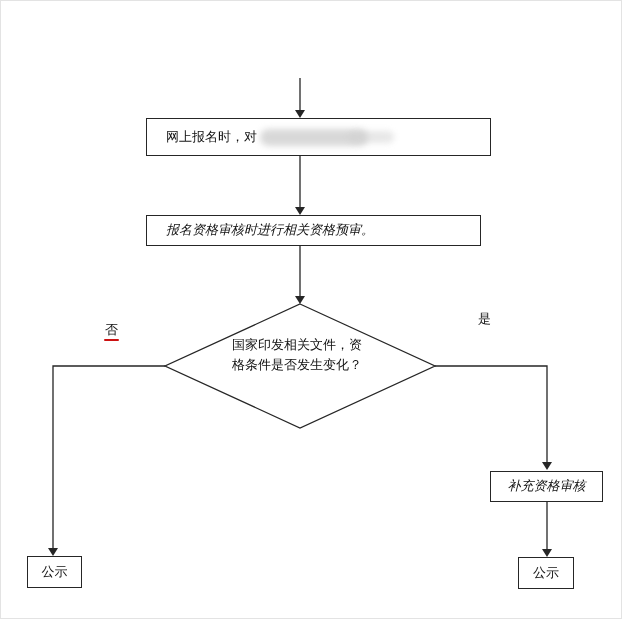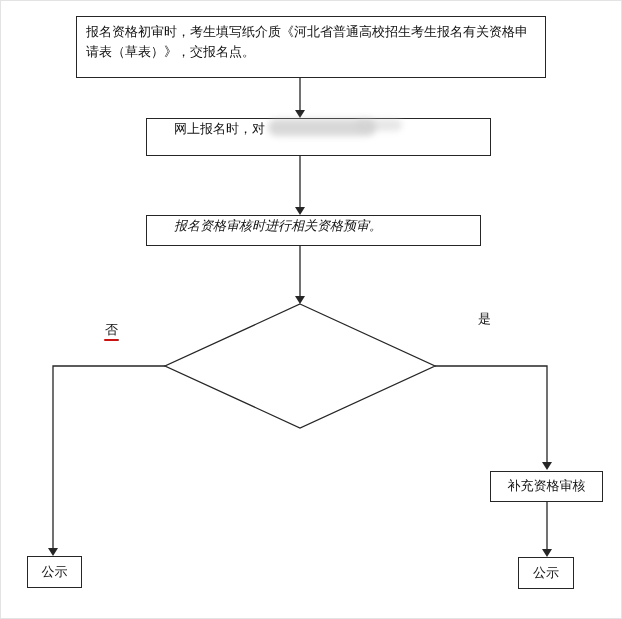--- a/index.html
+++ b/index.html
@@ -36,22 +36,23 @@
   .node.padded {
     padding: 5px 9px;
   }
   .node.center {
     display: flex;
     align-items: center;
     justify-content: center;
   }
   .node.left {
     display: flex;
+    align-items: center;
     justify-content: flex-start;
-    padding: 0 27px;
+    padding: 0 19px;
   }
   .diamond-text {
     position: absolute;
     left: 231px;
     top: 334px;
     width: 132px;
     font-size: 13px;
     line-height: 1.5;
     color: #111111;
     text-align: left;
@@ -114,40 +115,38 @@
     <polyline points="164,365 52,365 52,548" fill="none" stroke="#262626" stroke-width="1.3"></polyline>
     <polygon points="47,547 57,547 52,555" fill="#262626"></polygon>
 
     <polyline points="434,365 546,365 546,462" fill="none" stroke="#262626" stroke-width="1.3"></polyline>
     <polygon points="541,461 551,461 546,469" fill="#262626"></polygon>
 
     <line x1="546" y1="501" x2="546" y2="549" stroke="#262626" stroke-width="1.3"></line>
     <polygon points="541,548 551,548 546,556" fill="#262626"></polygon>
   </svg>
 
-  <div class="node padded" style="left:75px; top:15px; width:470px; min-height:62px;">
-    <span>报名资格初审时，考生填写纸介质《河北省普通高校招生考生报名有关资格申请表（草表）》，交报名点。</span>
-  </div>
 
   <div class="node left" style="left:145px; top:117px; width:345px; height:38px;">
     <span>网上报名时，对</span>
     <span class="smear"></span>
     <span class="smear2"></span>
   </div>
 
   <div class="node left" style="left:145px; top:214px; width:335px; height:31px;font-style:italic;">
     <span>报名资格审核时进行相关资格预审。</span>
   </div>
 
+  <div class="diamond-text">国家印发相关文件，资格条件是否发生变化？</div>
 
   <div class="branch-label label-no">否</div>
   <div class="red-mark"></div>
   <div class="branch-label label-yes">是</div>
 
-  <div class="node center" style="left:489px; top:470px; width:113px; height:31px;">
+  <div class="node center" style="left:489px; top:470px; width:113px; height:31px;font-style:italic;">
     <span>补充资格审核</span>
   </div>
 
   <div class="node center" style="left:26px; top:555px; width:55px; height:32px;">
     <span>公示</span>
   </div>
 
   <div class="node center" style="left:517px; top:556px; width:56px; height:32px;">
     <span>公示</span>
   </div>

